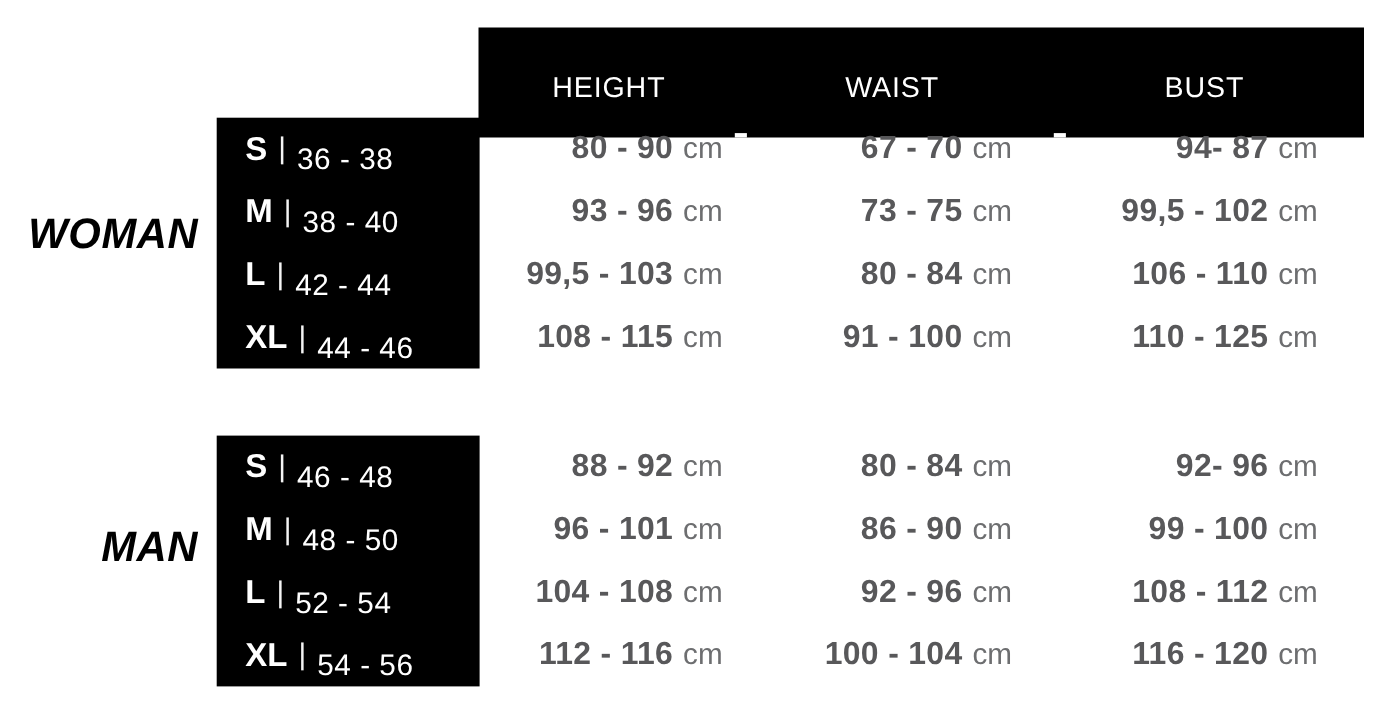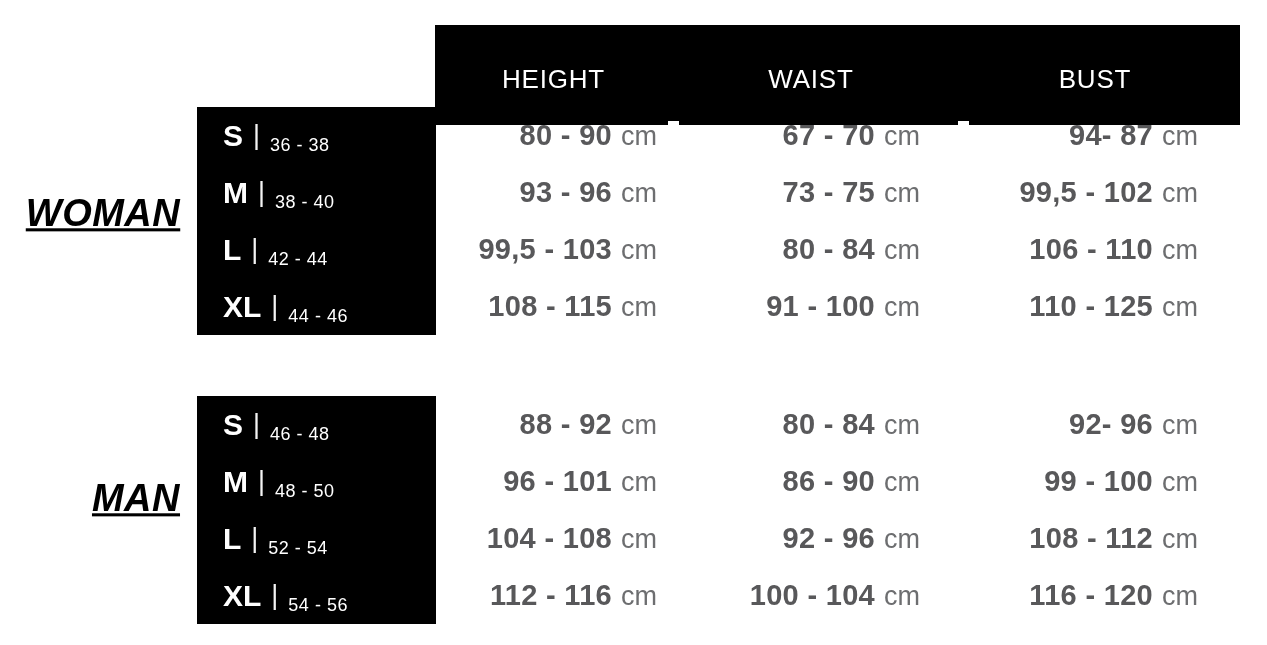--- a/index.html
+++ b/index.html
@@ -53,21 +53,20 @@
   
   .gender-label {
     position: absolute;
     font-style: italic;
     font-weight: bold;
     color: #000000;
     font-size: 38px;
     letter-spacing: 0.5px;
     text-align: center;
     transform: scaleY(1.02);
-    text-decoration: underline;
   }
   .woman-label { left: 12px;  top: 192px; width: 182px; }
   .man-label   { left: 60px;  top: 477px; width: 152px; }
 
   
   .size-box {
     position: absolute;
     left: 197px;
     width: 239px;
     height: 228px;
@@ -91,21 +90,21 @@
     font-size: 30px;
   }
   .size-sep {
     font-weight: normal;
     font-size: 27px;
     padding: 0 10px;
     color: #f4f4f4;
   }
   .size-range {
     font-weight: normal;
-    font-size: 18px;
+    font-size: 27px;
     letter-spacing: 0.5px;
     margin-top: 19px;
   }
 
   
   .data-grid {
     position: absolute;
     left: 435px;
     width: 805px;
     height: 228px;

